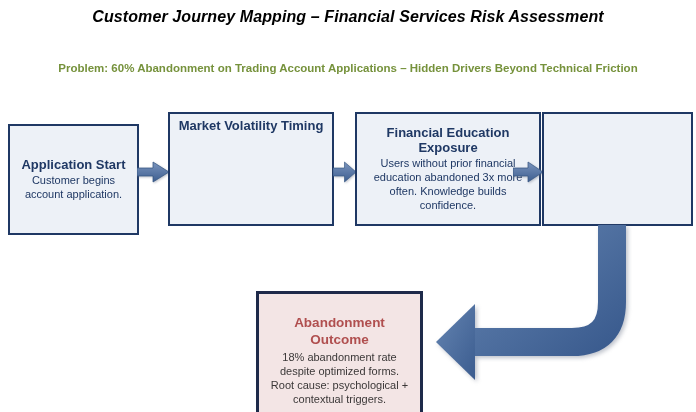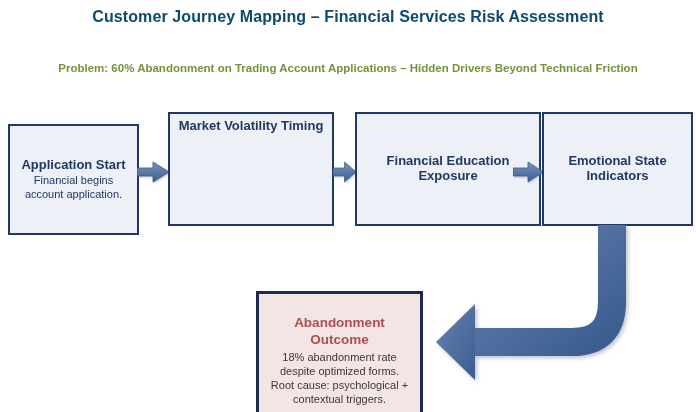--- a/index.html
+++ b/index.html
@@ -2,22 +2,23 @@
 <html><head>
 <meta charset="utf-8">
 <style>
   html,body { margin:0; padding:0; background:#ffffff; }
   .canvas {
     position:relative; width:696px; height:412px; background:#ffffff;
     font-family:"Liberation Sans", sans-serif; overflow:hidden;
   }
   .page-title {
     position:absolute; top:8px; left:0; right:0; margin:0;
-    text-align:center; font-size:16px; font-weight:bold; color:#0c4a6e;
+    text-align:center; font-size:16px; font-weight:bold; color:#000000;
     letter-spacing:0.1px;
+    font-style:italic;
   }
   .subtitle {
     position:absolute; top:62px; left:0; right:0;
     text-align:center; font-size:11.5px; font-weight:bold; color:#76923C;
   }
   .step {
     position:absolute; top:112px; height:114px; box-sizing:border-box;
     background:#EDF1F7; border:2px solid #1F3864;
     display:flex; flex-direction:column; justify-content:center; align-items:center;
     text-align:center; padding:4px 5px;
@@ -54,21 +55,21 @@
 </head>
 <body>
 
 <div class="canvas">
 
   <h1 class="page-title">Customer Journey Mapping – Financial Services Risk Assessment</h1>
   <div class="subtitle">Problem: 60% Abandonment on Trading Account Applications – Hidden Drivers Beyond Technical Friction</div>
 
   <div class="step s1">
     <div class="t">Application Start</div>
-    <div class="b">Financial begins account application.</div>
+    <div class="b">Customer begins account application.</div>
   </div>
 
   <svg class="flow-arrow a1" viewBox="0 0 30 22" preserveAspectRatio="none">
     <defs>
       <linearGradient id="g1" x1="0" y1="0" x2="0" y2="1">
         <stop offset="0" stop-color="#7A94BD"></stop>
           <stop offset="1" stop-color="#3D5E90"></stop>
       </linearGradient>
     </defs>
     <polygon points="0,7 15,7 15,1 30,11 15,21 15,15 0,15" fill="url(#g1)" stroke="#33557F" stroke-width="0.7"></polygon>
@@ -83,34 +84,34 @@
       <linearGradient id="g2" x1="0" y1="0" x2="0" y2="1">
         <stop offset="0" stop-color="#7A94BD"></stop>
           <stop offset="1" stop-color="#3D5E90"></stop>
       </linearGradient>
     </defs>
     <polygon points="0,7 15,7 15,1 30,11 15,21 15,15 0,15" fill="url(#g2)" stroke="#33557F" stroke-width="0.7"></polygon>
   </svg>
 
   <div class="step s3">
     <div class="t">Financial Education Exposure</div>
+    <div class="b">Users without prior financial education abandoned 3x more often. Knowledge builds confidence.</div>
   </div>
 
   <svg class="flow-arrow a3" viewBox="0 0 30 22" preserveAspectRatio="none">
     <defs>
       <linearGradient id="g3" x1="0" y1="0" x2="0" y2="1">
         <stop offset="0" stop-color="#7A94BD"></stop>
           <stop offset="1" stop-color="#3D5E90"></stop>
       </linearGradient>
     </defs>
     <polygon points="0,7 15,7 15,1 30,11 15,21 15,15 0,15" fill="url(#g3)" stroke="#33557F" stroke-width="0.7"></polygon>
   </svg>
 
   <div class="step s4">
-    <div class="t">Emotional State Indicators</div>
   </div>
 
   <svg class="elbow" viewBox="0 0 212 187">
     <defs>
       <linearGradient id="g4" x1="0" y1="0" x2="1" y2="1">
         <stop offset="0" stop-color="#6585B2"></stop>
           <stop offset="1" stop-color="#3B5C8F"></stop>
       </linearGradient>
     </defs>
     <path d="M 182 0 L 182 77 Q 182 117 142 117 L 44 117" fill="none" stroke="url(#g4)" stroke-width="28"></path>

